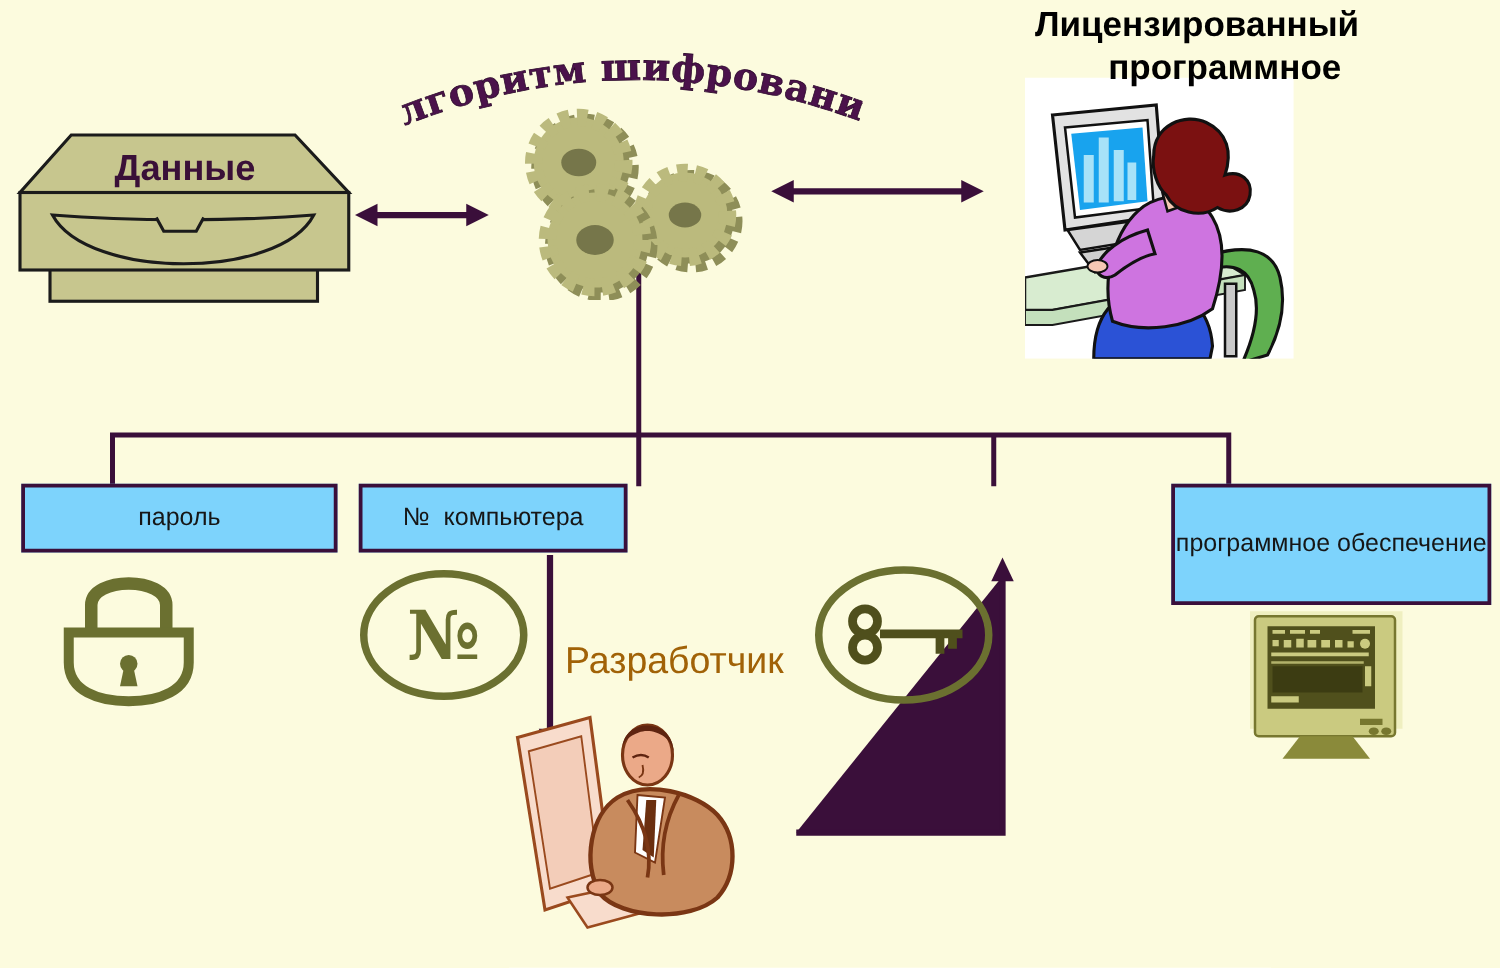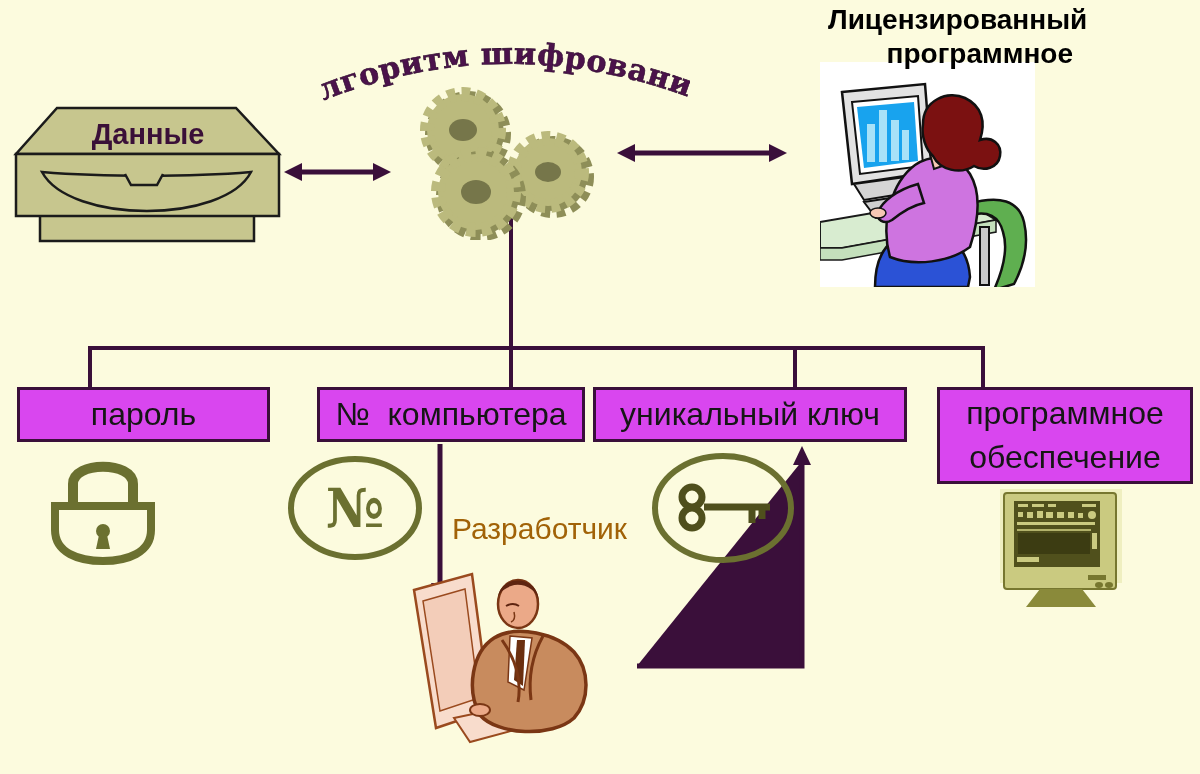--- a/index.html
+++ b/index.html
@@ -6,28 +6,28 @@
   body{font-family:"Liberation Sans",sans-serif;}
   #canvas{
     position:relative;width:1200px;height:774px;overflow:hidden;
     background:#FCFBDE;
   }
   .abs{position:absolute;}
   
   #connectors{left:0;top:0;z-index:1;}
   
   .factor-box{
-    box-sizing:border-box;border:3px solid #3A0F3A;background:#d946ef;
+    box-sizing:border-box;border:3px solid #3A0F3A;background:#7dd3fc;
     display:flex;align-items:center;justify-content:center;
-    color:#161616;font-size:32px;z-index:3;text-align:center;
+    color:#161616;font-size:20px;z-index:3;text-align:center;
   }
   .factor-box .lbl{white-space:pre;}
   .factor-box.wrap .lbl{white-space:normal;line-height:1.35;}
   #box-password{left:17px;top:387px;width:253px;height:55px;}
-  #box-computer-number{left:287px;top:387px;width:268px;height:55px;margin-left:30px;}
+  #box-computer-number{left:287px;top:387px;width:215px;height:55px;}
   #box-unique-key{left:593px;top:387px;width:314px;height:55px;}
   #box-software{left:937px;top:387px;width:256px;height:97px;}
   
   #licensed-user-label{
     left:828px;top:3px;width:245px;text-align:right;
     font-weight:bold;font-size:28px;color:#000000;line-height:1.2;z-index:3;
   }
   #developer-label{
     left:452px;top:512px;font-size:30px;color:#a16207;z-index:3;
   }
@@ -139,23 +139,20 @@
     <path d="M 110,92 l 14,-4 4,14 -14,5 Z" fill="#F6C8B4" stroke="#111" stroke-width="2"></path>
     <ellipse cx="120" cy="72" rx="15" ry="18" fill="#F6C8B4" stroke="#111" stroke-width="2.5"></ellipse>
     <path d="M 103,62 C 103,38 128,28 145,36 C 162,44 166,60 160,78 C 172,74 182,82 180,94 C 178,106 164,110 154,104 C 140,113 120,108 113,94 C 106,88 101,74 103,62 Z" fill="#7B1111" stroke="#111" stroke-width="2.5"></path>
   </svg>
 
   <div id="box-password" class="abs factor-box">
     <span class="lbl">пароль</span>
   </div>
   <div id="box-computer-number" class="abs factor-box">
     <span class="lbl">№  компьютера</span>
-  </div>
-  <div id="box-unique-key" class="abs factor-box">
-    <span class="lbl">уникальный ключ</span>
   </div>
   <div id="box-software" class="abs factor-box wrap">
     <span class="lbl">программное обеспечение</span>
   </div>
 
   <svg class="abs z2" style="left:42px;top:444px;" width="122" height="122" viewBox="0 0 122 122">
     <path d="M 31,64 V 40 C 31,17 91,17 91,40 V 64" fill="none" stroke="#6B7030" stroke-width="10"></path>
     <path d="M 13,62 H 109 V 86 C 109,109 85,117 61,117 C 37,117 13,109 13,86 Z" fill="none" stroke="#6B7030" stroke-width="8"></path>
     <circle cx="61" cy="87" r="7" fill="#6B7030"></circle>
     <polygon points="57,91 65,91 68,105 54,105" fill="#6B7030"></polygon>

